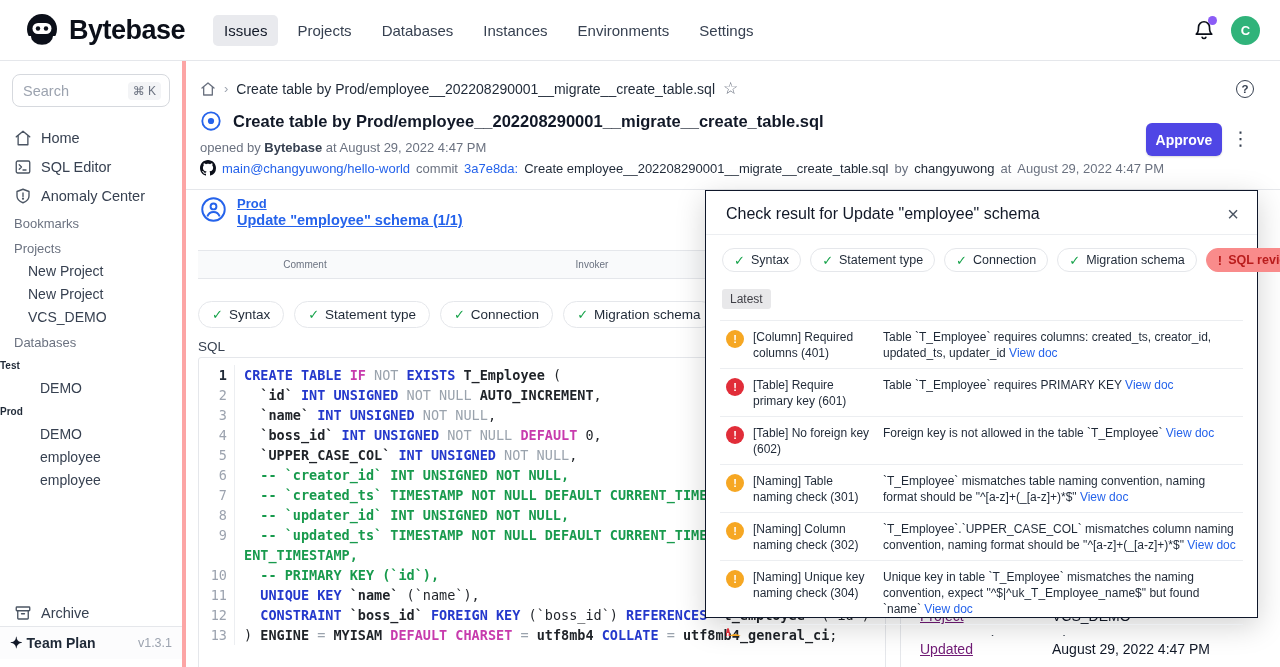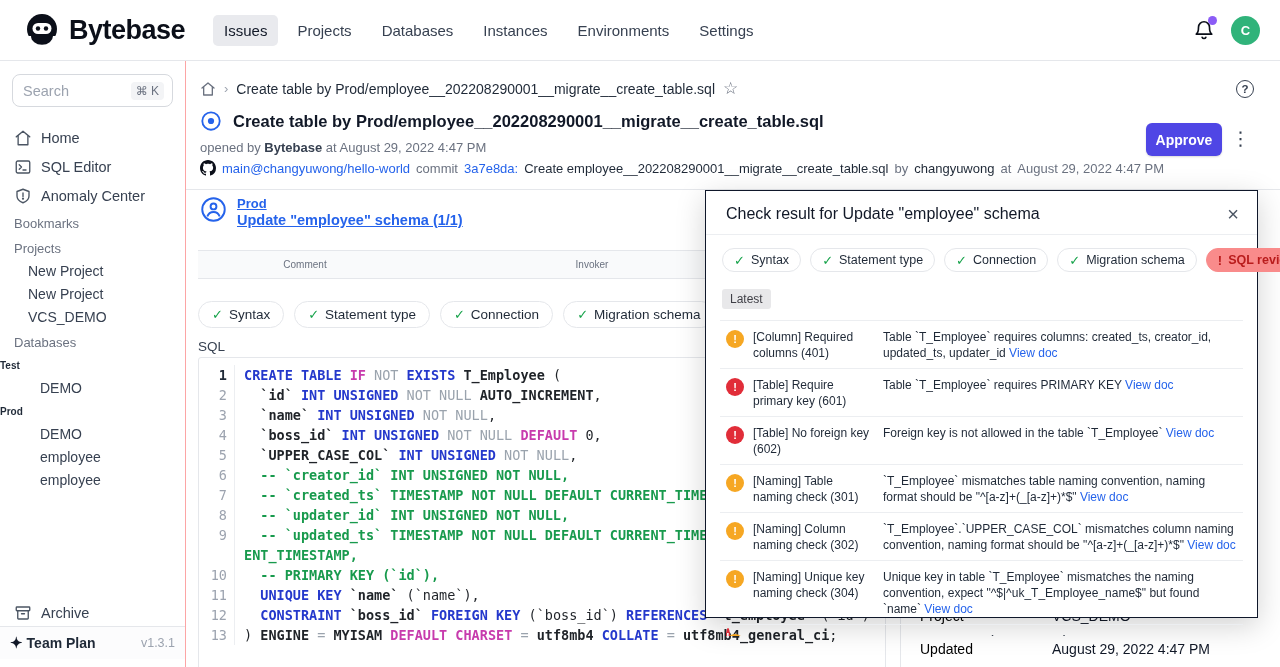--- a/index.html
+++ b/index.html
@@ -17,21 +17,21 @@
   .nav-item { font-size:15px; color:#374151; padding:7px 11px; border-radius:5px; cursor:pointer; }
   .nav-item.active { background:#e9eaee; color:#111827; }
   .nav-right { position:absolute; right:20px; display:flex; align-items:center; gap:16px; }
   .bell-wrap { position:relative; width:22px; height:24px; cursor:pointer; }
   .bell-dot { position:absolute; top:-2px; right:-2px; width:9px; height:9px; border-radius:50%; background:#8b5cf6; }
   .avatar { width:29px; height:29px; border-radius:50%; background:#30b37a; color:#fff;
     font-size:13px; font-weight:bold; display:flex; align-items:center; justify-content:center; cursor:pointer; }
 
   
   .sidebar { position:absolute; top:61px; left:0; width:186px; bottom:0; background:#fff;
-    border-right:1px solid #fca5a5; }
+    border-right:4px solid #fca5a5; }
   .search-box { position:absolute; top:13px; left:12px; right:12px; height:33px;
     border:1px solid #d6d9de; border-radius:8px; display:flex; align-items:center;
     padding:0 8px 0 10px; cursor:text; }
   .search-ph { color:#9ca3af; font-size:14.5px; flex:1; }
   .kbd { font-size:12px; color:#6b7280; background:#f3f4f6; border-radius:4px; padding:2px 5px; }
   .side-nav { position:absolute; top:62px; left:0; right:0; }
   .side-item { display:flex; align-items:center; gap:9px; height:29px; padding-left:14px;
     font-size:14.5px; color:#374151; cursor:pointer; }
   .side-label { font-size:13px; color:#6b7280; padding:6px 0 4px 14px; }
   .side-sub { font-size:14px; color:#374151; height:23px; line-height:23px; padding-left:28px; cursor:pointer; }
@@ -97,21 +97,21 @@
   .gutter.first { color:#1f2937; font-weight:bold; }
   .code-text { flex:1; padding-left:9px; padding-right:8px; white-space:pre-wrap; word-break:break-all; color:#1f2328; }
   .tk-k { color:#2438cc; font-weight:bold; }
   .tk-m { color:#c73bad; font-weight:bold; }
   .tk-g { color:#9aa3ad; }
   .tk-c { color:#189a4d; font-weight:bold; }
   .tk-i { color:#1f2328; font-weight:bold; }
   .tk-p { color:#1f2328; }
 
   .detail-row { position:absolute; left:734px; display:flex; font-size:14px; }
-  .detail-label { width:132px; color:#000000; }
+  .detail-label { width:132px; color:#701a75;text-decoration:underline; }
   .detail-value { color:#111827; }
 
   
   .modal { position:absolute; top:190px; left:705px; width:553px; height:428px; background:#fff;
     border:1px solid #0f172a; box-shadow:0 8px 28px rgba(0,0,0,.18); z-index:50; }
   .modal-header { display:flex; align-items:center; padding:14px 18px 11px 20px; border-bottom:1px solid #eceef1; }
   .modal-title { font-size:16px; color:#111827; }
   .modal-close { margin-left:auto; font-size:20px; color:#4b5563; cursor:pointer; line-height:18px; }
   .modal-checks { display:flex; gap:9px; padding:13px 20px 0 16px; }
   .modal-checks .pill { height:24px; font-size:12.5px; padding:0 11px; }

